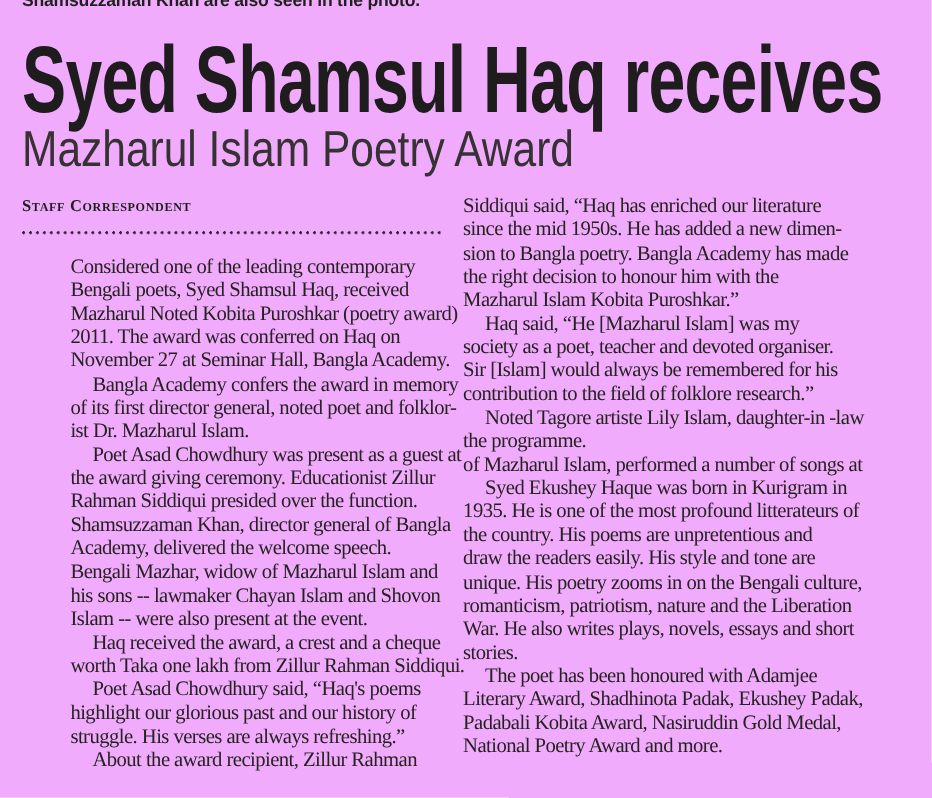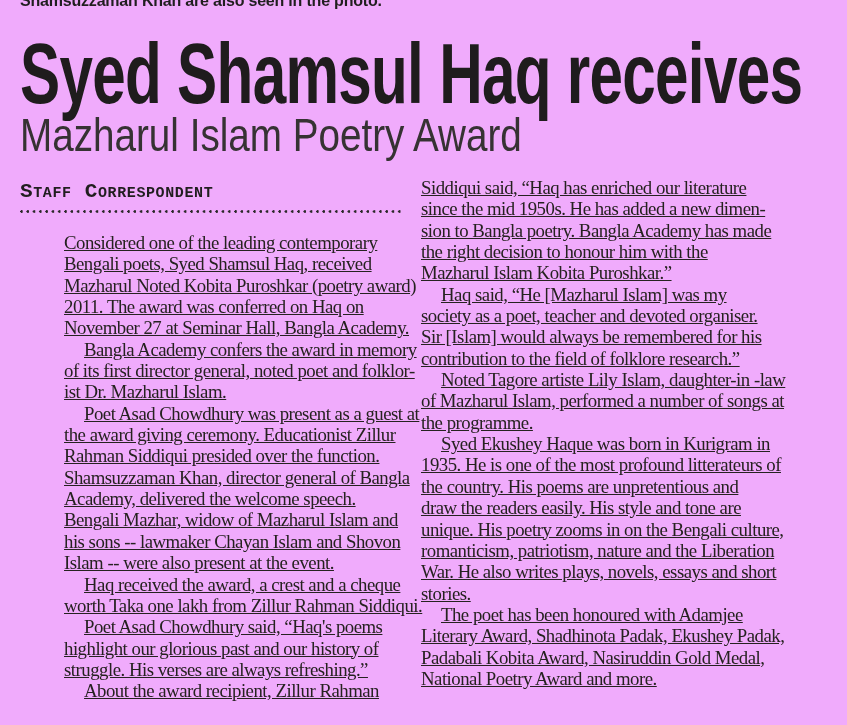--- a/index.html
+++ b/index.html
@@ -64,45 +64,44 @@
     letter-spacing: 0px;
     color: #363233;
     white-space: nowrap;
     transform: scaleX(0.84);
     transform-origin: left top;
   }
 
   .byline {
     position: absolute;
     left: 20px; top: 180px;
-    font-family: Liberation Mono, monospace;
+    font-family: Liberation Serif, serif;
     font-variant: small-caps;
     font-weight: bold;
-    font-size: 21px;
+    font-size: 15px;
     letter-spacing: 0.6px;
     color: #211e1f;
     white-space: nowrap;
   }
 
   .dotted-rule {
     position: absolute;
     left: 20px; top: 210px;
     width: 381px; height: 3px;
     background-image: radial-gradient(circle at 1.5px 1.5px, #2c2829 1.15px, rgba(0,0,0,0) 1.5px);
     background-size: 6.3px 3px;
     background-repeat: repeat-x;
   }
 
   .column {
     position: absolute;
     font-size: 18.8px;
     line-height: 21.35px;
     letter-spacing: -0.5px;
     color: #262220;
-    text-decoration: underline;
   }
   .column-left  { left: 20px;  top: 232px; width: 400px; margin-left: 44px; }
   .column-right { left: 421px; top: 177px; width: 420px; }
 
   .para { margin: 0; padding: 0; }
   .line { white-space: nowrap; height: 21.35px; }
   .para.indent .line:first-child { padding-left: 20px; }
 </style>
 </head>
 <body>
@@ -166,22 +165,22 @@
         <div class="line">Mazharul Islam Kobita Puroshkar.”</div>
       </div>
       <div class="para indent">
         <div class="line">Haq said, “He [Mazharul Islam] was my</div>
         <div class="line">society as a poet, teacher and devoted organiser.</div>
         <div class="line">Sir [Islam] would always be remembered for his</div>
         <div class="line">contribution to the field of folklore research.”</div>
       </div>
       <div class="para indent">
         <div class="line">Noted Tagore artiste Lily Islam, daughter-in -law</div>
+        <div class="line">the programme.</div>
         <div class="line">of Mazharul Islam, performed a number of songs at</div>
-        <div class="line">the programme.</div>
       </div>
       <div class="para indent">
         <div class="line">Syed Ekushey Haque was born in Kurigram in</div>
         <div class="line">1935. He is one of the most profound litterateurs of</div>
         <div class="line">the country. His poems are unpretentious and</div>
         <div class="line">draw the readers easily. His style and tone are</div>
         <div class="line">unique. His poetry zooms in on the Bengali culture,</div>
         <div class="line">romanticism, patriotism, nature and the Liberation</div>
         <div class="line">War. He also writes plays, novels, essays and short</div>
         <div class="line">stories.</div>

